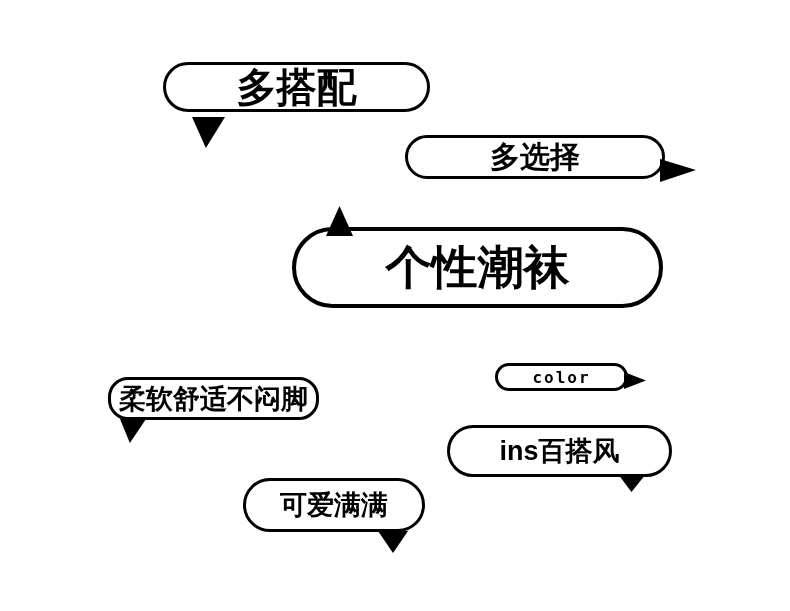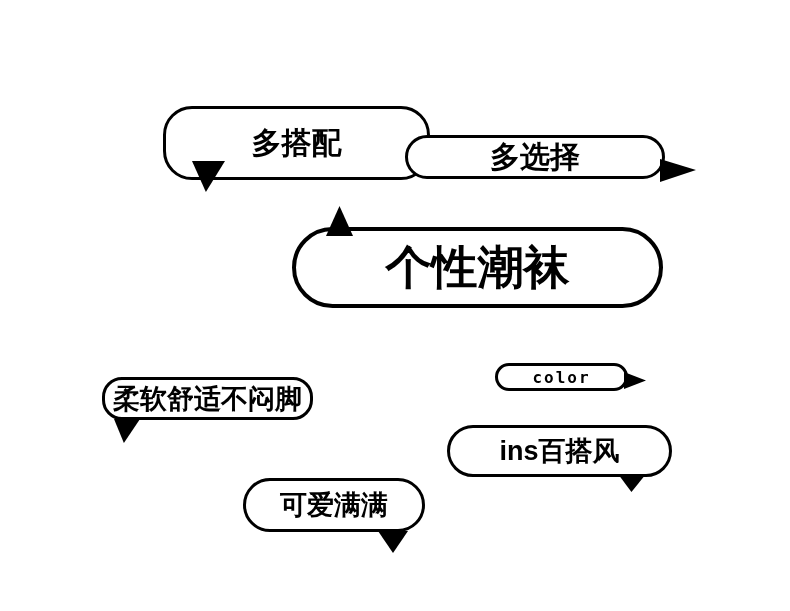--- a/index.html
+++ b/index.html
@@ -30,35 +30,35 @@
     justify-content:center;
     color:var(--text);
     font-weight:bold;
     white-space:nowrap;
   }
   .tail{
     position:absolute;
     background:var(--border);
   }
   
-  .b1{left:163px;top:62px;width:267px;height:74px;border-radius:29px;font-size:30px;margin-top:44px;}
+  .b1{left:163px;top:62px;width:267px;height:50px;border-radius:29px;font-size:40px;}
   .b1 .tail{left:26px;top:52px;width:33px;height:31px;clip-path:polygon(0 0,100% 0,42% 100%);}
   
   .b2{left:405px;top:135px;width:260px;height:44px;border-radius:29px;font-size:30px;}
   .b2 .tail{left:252px;top:21px;width:36px;height:23px;clip-path:polygon(0 0,100% 48%,0 100%);}
   
   .b3{left:292px;top:227px;width:371px;height:81px;border-radius:41px;border-width:4px;font-size:46px;text-align:right;}
   .b3 .tail{left:30px;top:-25px;width:27px;height:30px;clip-path:polygon(50% 0,100% 100%,0 100%);}
   
   .b4{left:495px;top:363px;width:133px;height:28px;border-radius:14px;
       font-family:"DejaVu Sans Mono","Liberation Mono",monospace;
       font-size:16px;font-weight:600;letter-spacing:2px;}
   .b4 .tail{left:126px;top:6px;width:22px;height:17px;clip-path:polygon(0 0,100% 50%,0 100%);}
   
-  .b5{left:102px;top:377px;width:211px;height:43px;border-radius:20px;font-size:27px;}
+  .b5{left:108px;top:377px;width:211px;height:43px;border-radius:20px;font-size:27px;}
   .b5 .tail{left:9px;top:39px;width:26px;height:24px;clip-path:polygon(0 0,100% 0,38% 100%);}
   
   .b6{left:447px;top:425px;width:225px;height:52px;border-radius:26px;font-size:27px;}
   .b6 .tail{left:168px;top:46px;width:28px;height:18px;clip-path:polygon(0 0,100% 0,48% 100%);}
   
   .b7{left:243px;top:478px;width:182px;height:54px;border-radius:27px;font-size:27px;}
   .b7 .tail{left:132px;top:50px;width:30px;height:22px;clip-path:polygon(0 0,100% 0,50% 100%);}
 </style>
 </head>
 <body>

